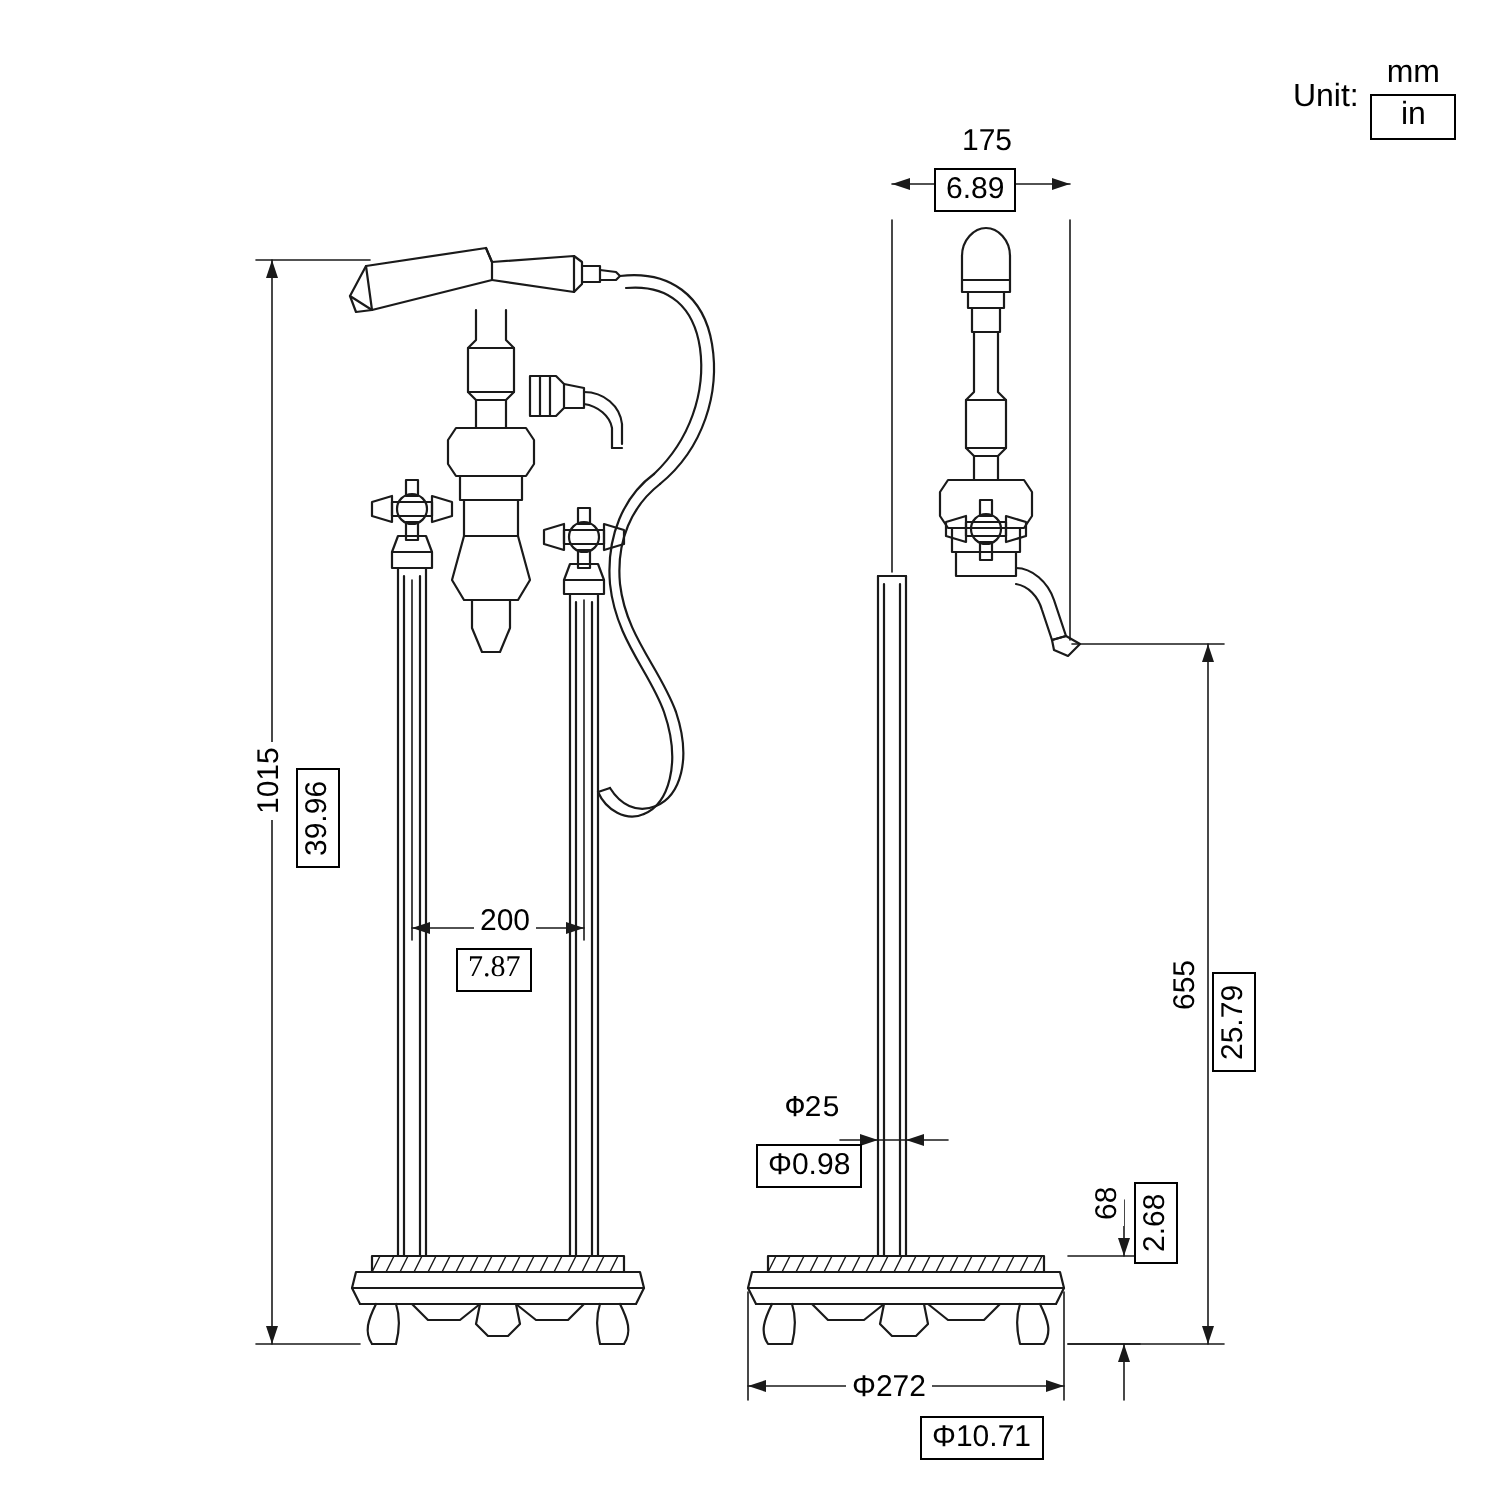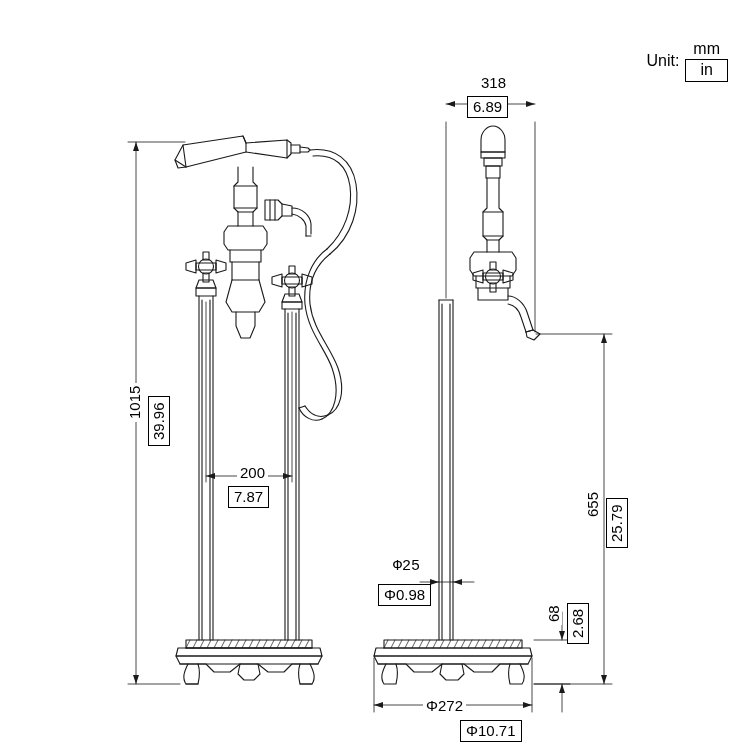--- a/index.html
+++ b/index.html
@@ -11,21 +11,21 @@
     width: 750px;
     height: 750px;
     font-family: "Liberation Sans", sans-serif;
     color: #000000;
     position: relative;
     overflow: hidden;
   }
   #stage {
     position: absolute;
     left: 0;
-    top: 12px;
+    top: 0;
     width: 750px;
     height: 552px;
   }
   svg.drawing {
     position: absolute;
     left: 0;
     top: 0;
     width: 750px;
     height: 750px;
   }
@@ -280,23 +280,23 @@
     <span class="unit-frac">
       <span class="num">mm</span>
       <span class="den">in</span>
     </span>
   </div>
 
   <div class="lbl vert plain" style="left:126px; top:410px;">1015</div>
   <div class="lbl vert boxed" style="left:148px; top:434px;">39.96</div>
 
   <div class="lbl plain" style="left:237px; top:452px;">200</div>
-  <div class="lbl boxed" style="left:228px; top:474px;">7.87</div>
-
-  <div class="lbl plain" style="left:478px; top:62px;">318</div>
+  <div class="lbl boxed" style="left:228px; top:474px;font-family:Liberation Serif, serif;">7.87</div>
+
+  <div class="lbl plain" style="left:478px; top:62px;">175</div>
   <div class="lbl boxed" style="left:467px; top:84px;">6.89</div>
 
   <div class="lbl vert plain" style="left:584px; top:508px;">655</div>
   <div class="lbl vert boxed" style="left:606px; top:536px;">25.79</div>
 
   <div class="lbl vert plain" style="left:545px; top:613px;">68</div>
   <div class="lbl vert boxed" style="left:567px; top:632px;">2.68</div>
 
   <div class="lbl plain" style="left:390px; top:546px;font-family:Liberation Mono, monospace;">Φ25</div>
   <div class="lbl boxed" style="left:378px; top:572px;">Φ0.98</div>

